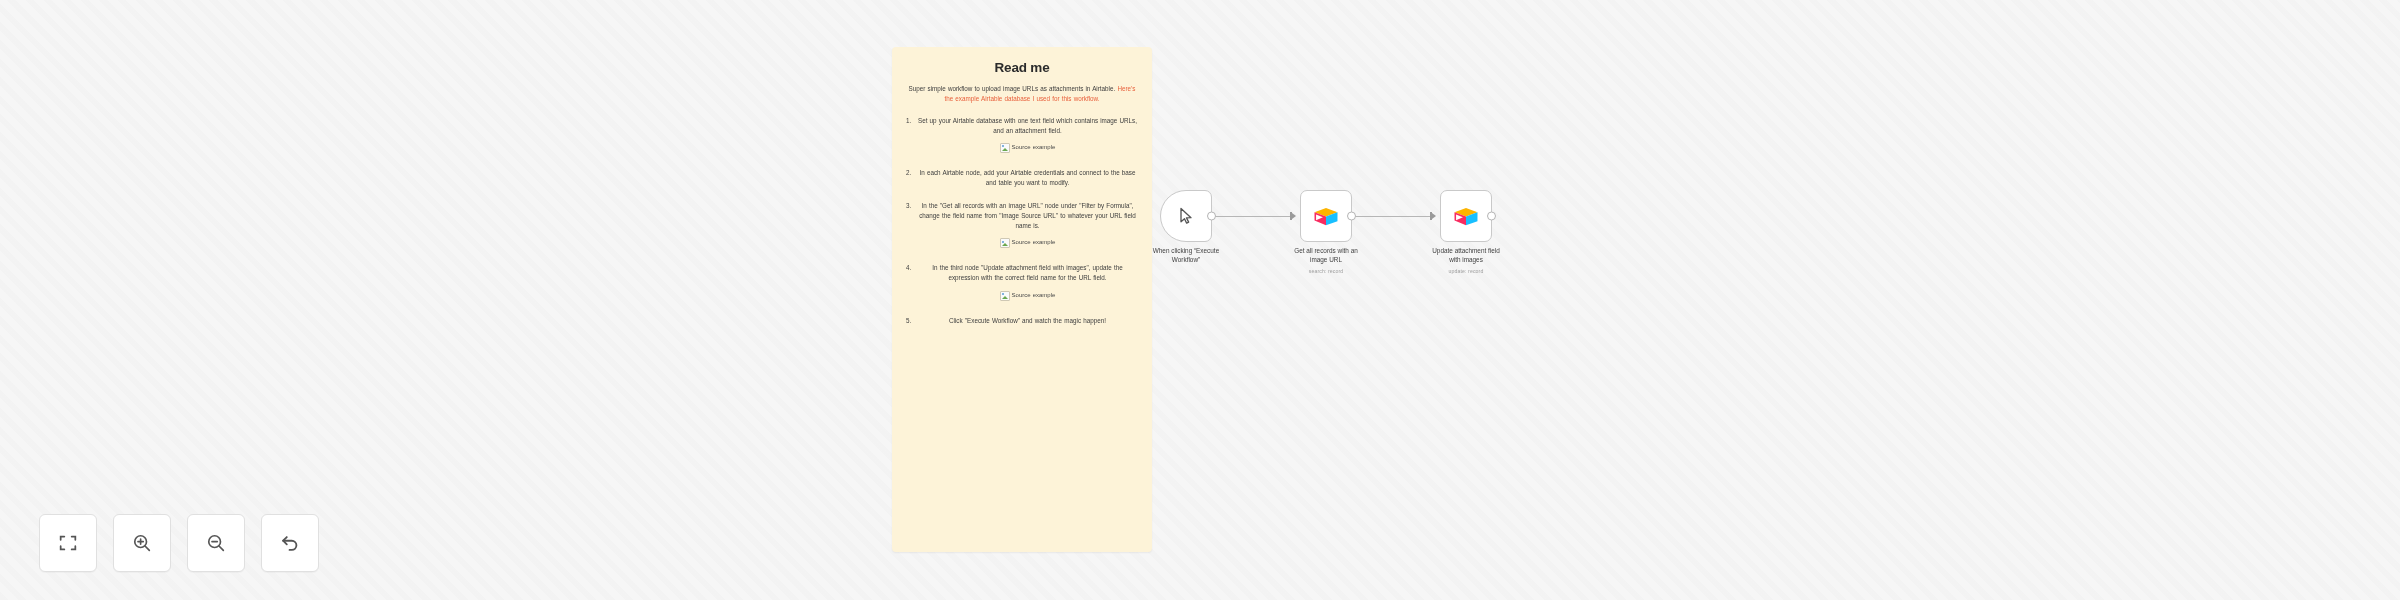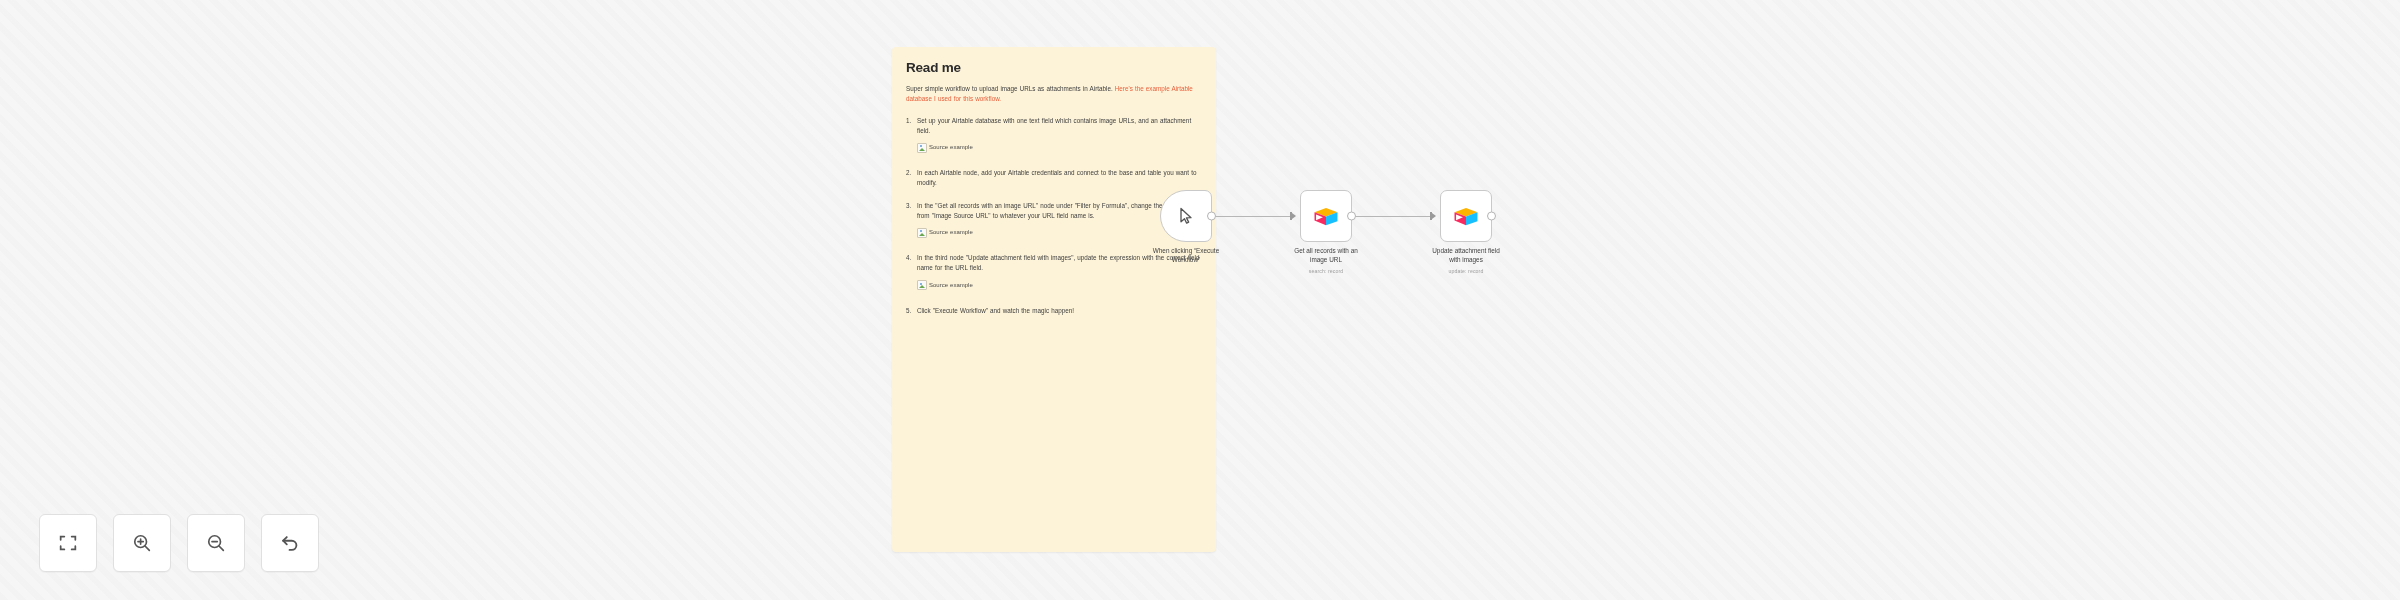--- a/index.html
+++ b/index.html
@@ -26,28 +26,29 @@
         rgba(0,0,0,0.012) 6px,
         rgba(0,0,0,0.0) 6px,
         rgba(0,0,0,0.0) 13px);
   }
 
   
   #sticky-note {
     position: absolute;
     left: 892px;
     top: 47px;
-    width: 324px;
+    width: 260px;
     height: 505px;
     background: #fdf3d8;
     border-radius: 4px;
     box-sizing: border-box;
     padding: 11px 14px 14px 14px;
     box-shadow: 0 1px 2px rgba(0,0,0,0.06);
     overflow: hidden;
+    text-align: center;
   }
   .note-title {
     font-size: 13.5px;
     font-weight: bold;
     color: #2b2b2b;
     letter-spacing: -0.2px;
     margin: 2px 0 8px 0;
     line-height: 1.2;
   }
   .note-intro {

